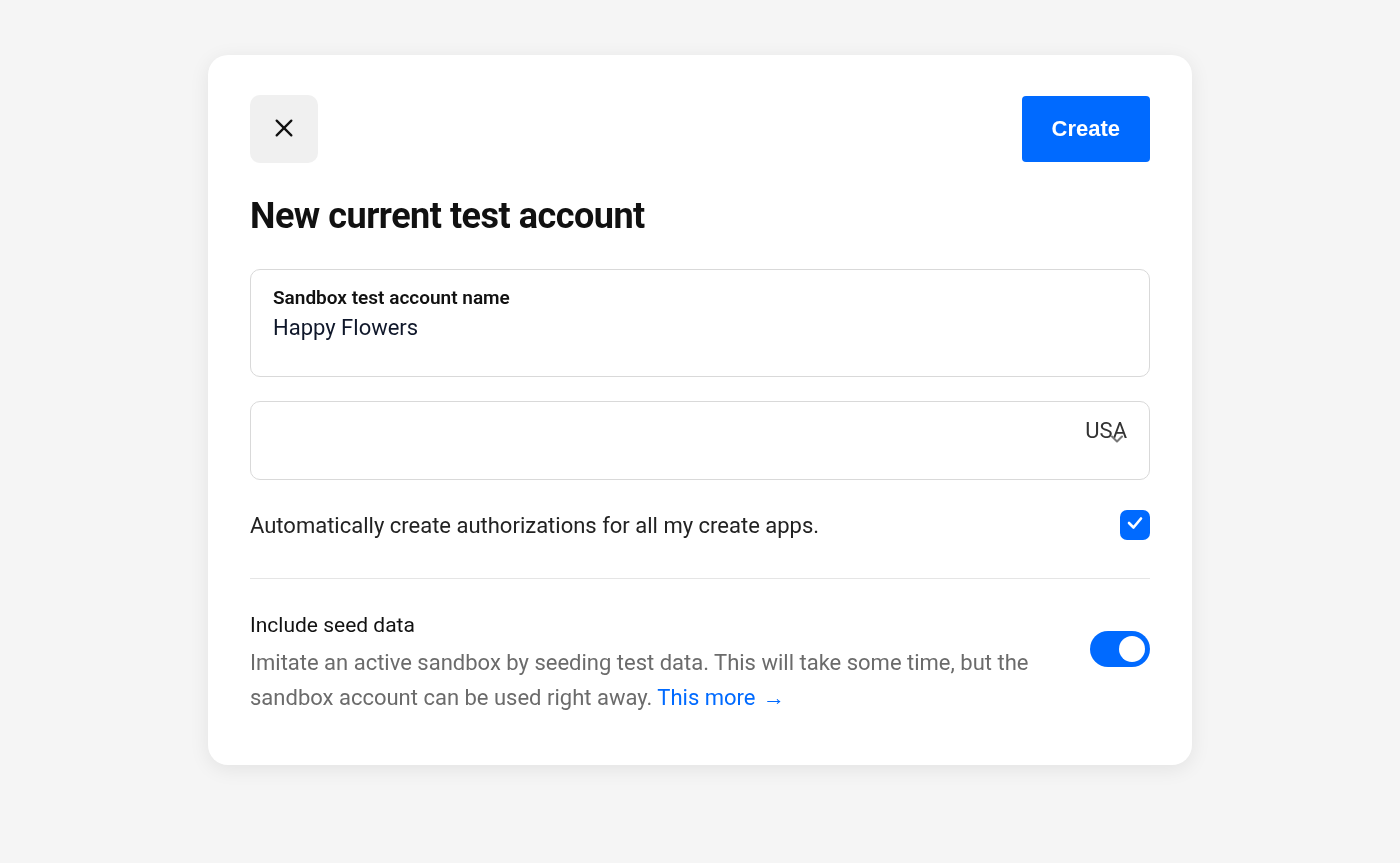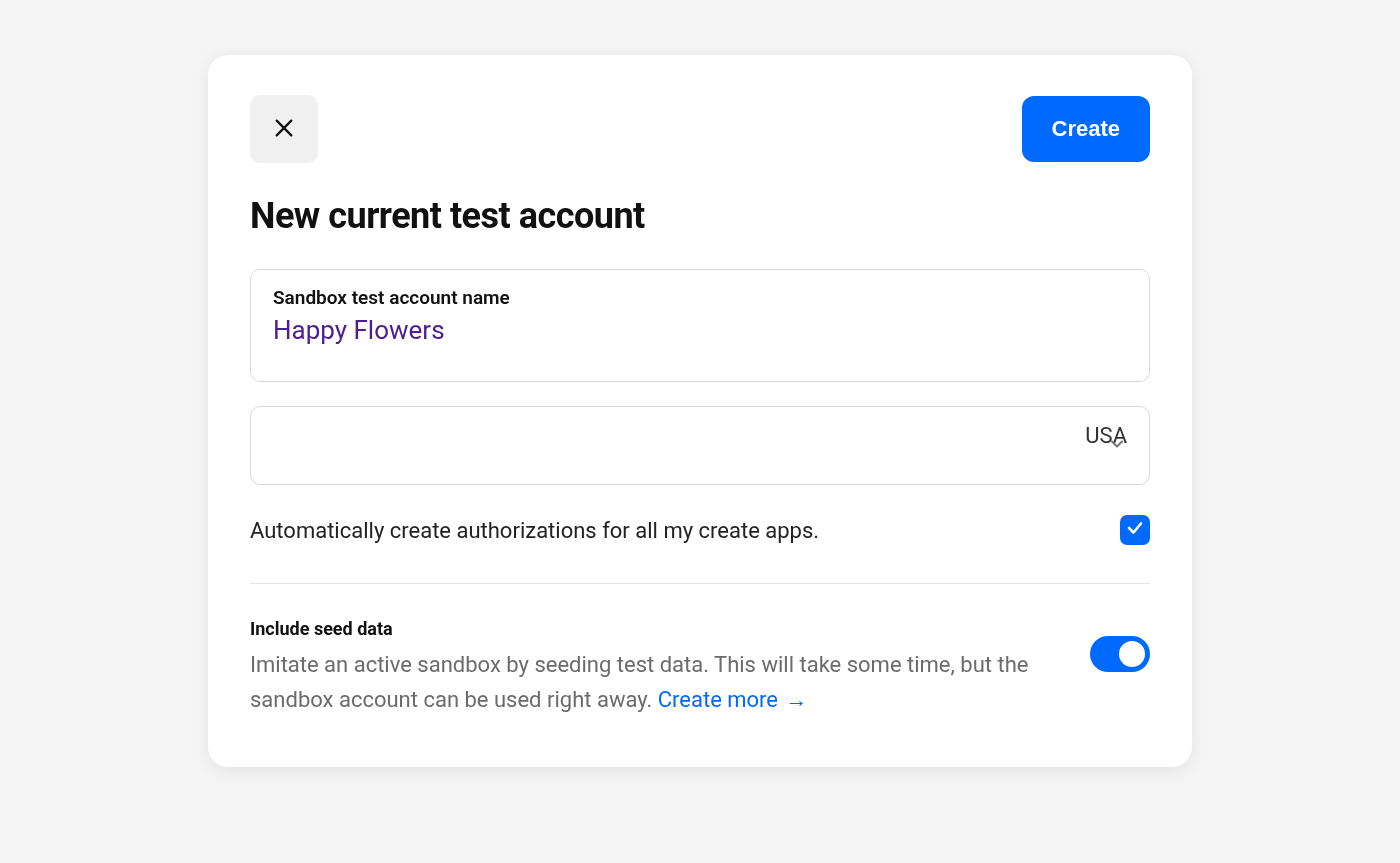--- a/index.html
+++ b/index.html
@@ -36,21 +36,21 @@
       display: flex;
       align-items: center;
       justify-content: center;
       cursor: pointer;
     }
     .close-btn svg { width: 22px; height: 22px; }
     .create-btn {
       background: #006aff;
       color: #fff;
       border: none;
-      border-radius: 12px;
+      border-radius: 4px;
       padding: 20px 30px;
       font-size: 22px;
       font-weight: 600;
       cursor: pointer;
     }
     .title {
       font-size: 36px;
       font-weight: 700;
       color: #111;
       margin-bottom: 32px;
@@ -65,22 +65,22 @@
     }
     .field-label {
       font-size: 19px;
       font-weight: 600;
       color: #111;
       margin-bottom: 6px;
       display: block;
     }
     .field-input {
       border: none;
-      font-size: 26px;
-      color: #4c1d95;
+      font-size: 22px;
+      color: #0f172a;
       width: 100%;
       outline: none;
       font-family: inherit;
       background: transparent;
     }
     .field-select {
       display: flex;
       align-items: center;
       justify-content: flex-end;
     }
@@ -123,22 +123,22 @@
       margin-bottom: 34px;
     }
     .seed-row {
       display: flex;
       align-items: flex-start;
       justify-content: space-between;
       gap: 40px;
     }
     .seed-left { flex: 1; }
     .seed-title {
-      font-size: 18px;
-      font-weight: 700;
+      font-size: 21px;
+      font-weight: 400;
       color: #111;
       margin-bottom: 8px;
     }
     .seed-desc {
       font-size: 22px;
       color: #6b6b6b;
       line-height: 1.6;
     }
     .learn-link {
       color: #006aff;
@@ -210,20 +210,20 @@
       </span>
     </div>
   </div>
 
   <hr class="divider">
 
   <div class="seed-row">
     <div class="seed-left">
       <div class="seed-title">Include seed data</div>
       <div class="seed-desc">
-        <span>Imitate an active sandbox by seeding test data. This will take some time, but the sandbox account can be used right away. </span><a class="learn-link"><span>Create more</span> <span class="arrow">→</span></a>
+        <span>Imitate an active sandbox by seeding test data. This will take some time, but the sandbox account can be used right away. </span><a class="learn-link"><span>This more</span> <span class="arrow">→</span></a>
       </div>
     </div>
     <div class="toggle">
       <div class="toggle-knob"></div>
     </div>
   </div>
 </div>
 
 </body></html>

